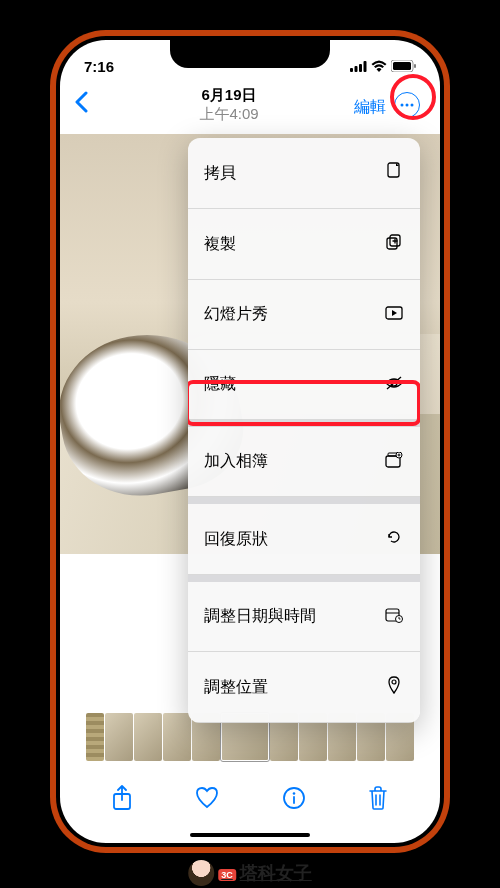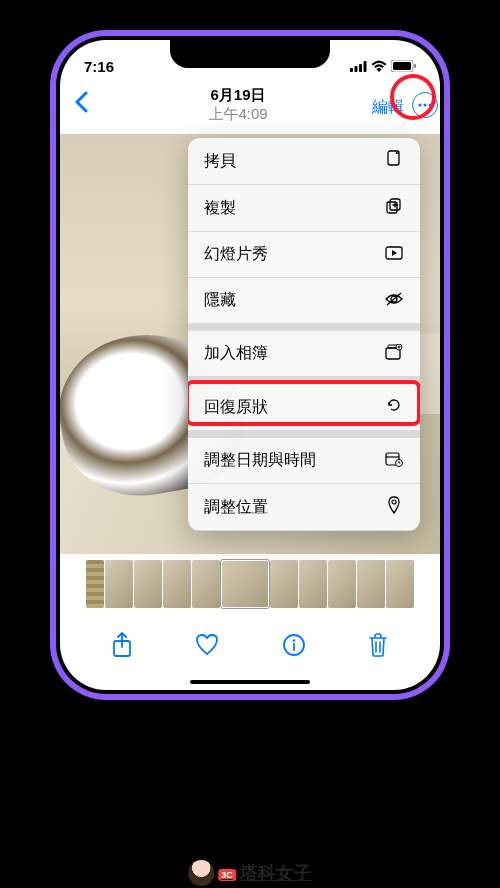--- a/index.html
+++ b/index.html
@@ -9,22 +9,22 @@
     height: 888px;
     font-family: -apple-system, "Helvetica Neue", Arial, sans-serif;
     position: relative;
     overflow: hidden;
   }
   .phone-frame {
     position: absolute;
     left: 50px;
     top: 30px;
     width: 400px;
-    height: 670px;
-    background: #8b5cf6;
+    height: 823px;
+    background: #c2410c;
     border-radius: 56px;
     padding: 6px;
   }
   .phone-inner {
     width: 100%;
     height: 100%;
     background: #000;
     border-radius: 50px;
     padding: 4px;
   }
@@ -57,21 +57,21 @@
     font-size: 15px;
     font-weight: 600;
     color: #000;
   }
   .status-right { display: flex; gap: 4px; align-items: center; }
   .signal-icon, .wifi-icon, .battery-icon { display: inline-block; }
   .nav-bar {
     display: flex;
     align-items: center;
     justify-content: space-between;
-    padding: 6px 2px 10px 14px;
+    padding: 6px 20px 10px 14px;
     position: relative;
     gap: 37px;
   }
   .back-btn { color: #007aff; font-size: 24px; width: 30px; }
   .nav-title { text-align: center; flex: 1; }
   .nav-title .date { font-size: 15px; font-weight: 600; color: #000; }
   .nav-title .time { font-size: 15px; color: #888; }
   .nav-right { display: flex; align-items: flex-end; gap: 8px; }
   .edit-btn { color: #007aff; font-size: 16px; }
   .more-btn {
@@ -117,21 +117,21 @@
     background: rgba(248,248,248,0.98);
     border-radius: 12px;
     box-shadow: 0 8px 30px rgba(0,0,0,0.25);
     z-index: 150;
     overflow: hidden;
   }
   .menu-item {
     display: flex;
     justify-content: space-between;
     align-items: center;
-    padding: 12px 16px;
+    padding: 24px 16px;
     font-size: 16px;
     color: #000;
     border-bottom: 0.5px solid rgba(0,0,0,0.12);
   }
   .menu-item:last-child { border-bottom: none; }
   .menu-sep { height: 7px; background: rgba(210,210,214,0.8); }
   .menu-icon { color: #222; font-size: 16px; width: 20px; text-align: center; }
   .menu-highlight {
     position: absolute;
     top: 242px; left: -3px;

